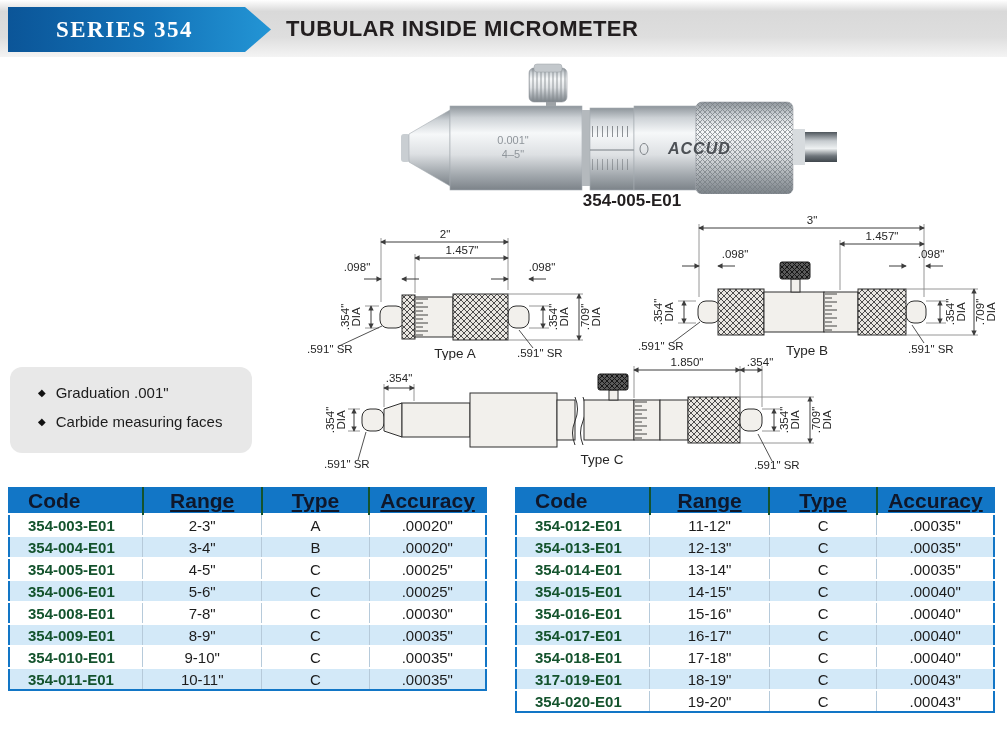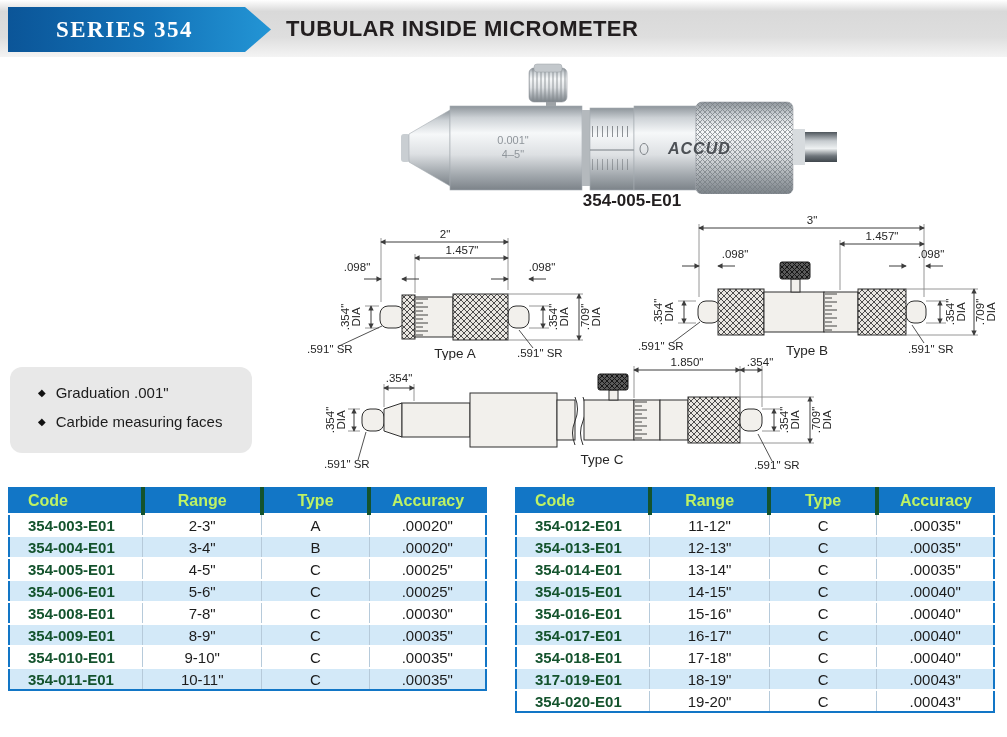--- a/index.html
+++ b/index.html
@@ -42,23 +42,23 @@
   svg .dl { stroke:#3d3d3d; stroke-width:1; }
   svg .xl { stroke:#8a8a8a; stroke-width:0.9; }
   svg .ld { stroke:#3d3d3d; stroke-width:0.9; }
   svg .wv { stroke:#2f2f2f; stroke-width:1; fill:none; }
 
   
   table.spec { position:absolute; top:487px; border-collapse:collapse; table-layout:fixed;
                border:2px solid var(--accent-blue,#1276c6); }
   table.spec.left  { left:8px;   width:479px; }
   table.spec.right { left:515px; width:480px; }
-  table.spec th { background:var(--accent-blue,#1276c6); color:#bef264; font-size:16px; font-weight:bold;
+  table.spec th { background:var(--accent-blue,#1276c6); color:#0f172a; font-size:21px; font-weight:bold;
                   height:26px; text-align:center; }
-  table.spec th + th { border-left:4px solid #14532d; }
+  table.spec th + th { border-left:2px solid #14532d;text-decoration:underline; }
   table.spec th.h-code { text-align:left; padding-left:18px; width:28%; }
   table.spec th.h-range { width:25%; }
   table.spec th.h-type { width:22.5%; }
   table.spec th.h-acc { width:24.5%; }
   table.spec td { height:22px; font-size:15px; text-align:center; vertical-align:middle;
                   border-top:2px solid #fff; background:#fff; color:#1c1c1c; }
   table.spec td + td { border-left:1px solid #b6cada; }
   table.spec tbody tr:nth-child(even) td { background:var(--row-alt,#d3e9f8); }
   table.spec td.col-code { font-weight:bold; text-align:left; padding-left:18px; color:#14532d; }
 </style>

